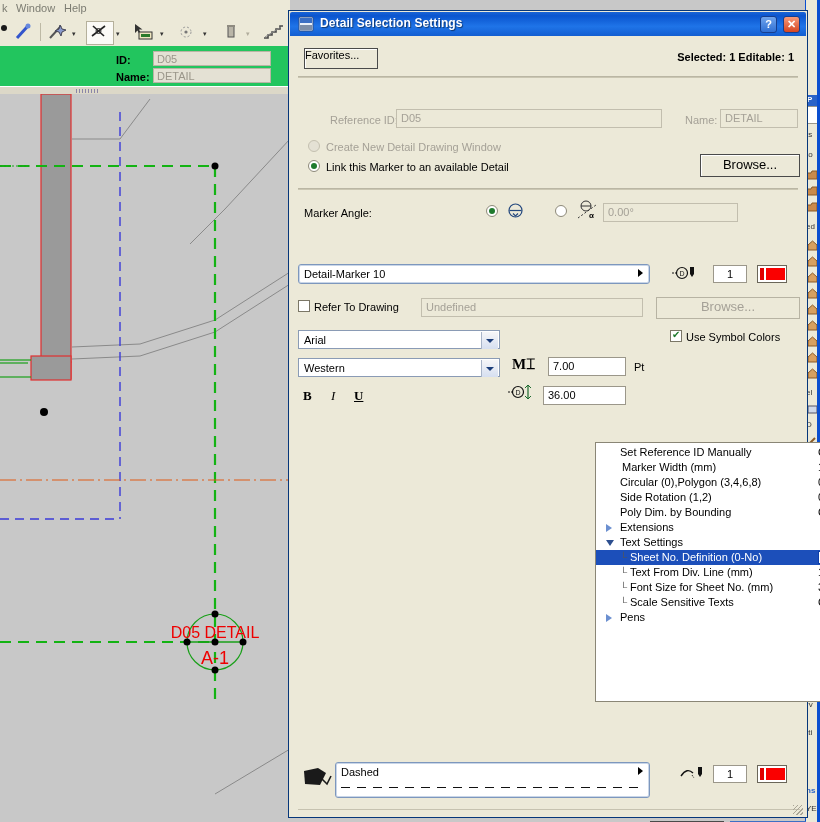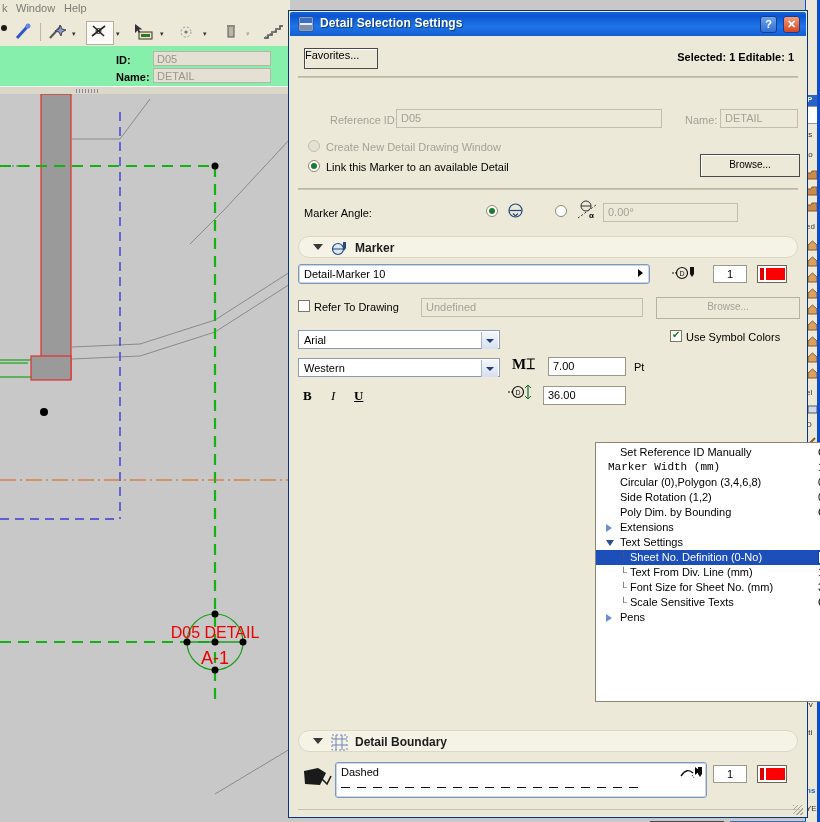--- a/index.html
+++ b/index.html
@@ -13,21 +13,21 @@
   #menubar{position:absolute;left:0;top:0;width:290px;height:18px;background:#ece9d8;
            color:#7c7c72;font-size:11px;}
   #menubar .mi{position:absolute;top:2px;}
   #toolbar{position:absolute;left:0;top:18px;width:290px;height:28px;background:#ece9d8;
            border-bottom:1px solid #d6d2c0;}
   .tb-ico{position:absolute;top:5px;width:18px;height:18px;}
   .tb-arrow{position:absolute;top:12px;width:7px;height:7px;color:#333;font-size:7px;line-height:7px;}
   .tb-sep{position:absolute;top:5px;width:1px;height:18px;background:#bdb9a5;}
   .tb-pressed{position:absolute;top:3px;width:26px;height:22px;background:#fbfaf6;
               border:1px solid #b5b09b;}
-  #infobar{position:absolute;left:0;top:46px;width:290px;height:40px;background:#86efac;}
+  #infobar{position:absolute;left:0;top:46px;width:290px;height:40px;background:#22c55e;}
   .layer-combo{position:absolute;left:-14px;top:57px;width:112px;height:20px;background:#fff;
                border:1px solid #5a80b8;border-radius:10px;}
   .layer-combo .eye{position:absolute;left:20px;top:3px;font-size:11px;}
   .layer-combo .txt{position:absolute;left:36px;top:4px;font-size:11px;color:#000;font-weight:bold;}
   .layer-combo .arw{position:absolute;right:6px;top:5px;font-size:8px;color:#000;}
   .idrow{position:absolute;font-size:11px;color:#000;font-weight:bold;}
   .idfield{position:absolute;height:15px;background:#e4e1d4;border:1px solid #b9b5a4;
            color:#9a968a;font-size:11px;padding:1px 3px;box-sizing:border-box;}
   #hdiv{position:absolute;left:0;top:86px;width:290px;height:8px;background:#dcd8c8;
         border-top:1px solid #fff;border-bottom:1px solid #9b978a;}
@@ -88,21 +88,21 @@
       box-sizing:border-box;font-size:11px;color:#000;padding:2px 4px;}
   .tf.dis{background:#ece9d8;border:1px solid #c2beae;color:#a5a197;}
   .radio{position:absolute;width:12px;height:12px;border-radius:50%;background:#fff;
          border:1px solid #8d8979;box-sizing:border-box;}
   .radio.on::after{content:"";position:absolute;left:2px;top:2px;width:6px;height:6px;
          border-radius:50%;background:#1f7a2e;}
   .radio.dis{background:#e4e1d4;border-color:#c4c0b0;}
   .chk{position:absolute;width:12px;height:12px;background:#fff;border:1px solid #7b7767;
        box-sizing:border-box;}
   .chk.on::after{content:"✔";position:absolute;left:1px;top:-2px;font-size:10px;color:#1f7a2e;}
-  .btn{position:absolute;background:#ece9d8;border:1px solid #4a4a4a;font-size:10px;color:#000;
+  .btn{position:absolute;background:#ece9d8;border:1px solid #4a4a4a;font-size:13px;color:#000;
        box-shadow:inset 1px 1px 0 #fff;text-align:center;cursor:default;}
   .btn.dis{color:#a5a197;border-color:#b7b3a3;box-shadow:none;background:#ece9d8;}
   .btn.def{border:2px solid #3c6fc4;}
 
   .combo{position:absolute;background:#fff;border:1px solid #8a9bb5;box-sizing:border-box;
          font-size:11px;color:#000;}
   .combo .ctxt{position:absolute;left:5px;top:3px;}
   .combo .carw{position:absolute;right:6px;top:4px;width:0;height:0;
      border-top:4px solid transparent;border-bottom:4px solid transparent;border-left:5px solid #000;}
   .combo.round{border:1px solid #7d97bd;border-radius:3px;box-shadow:0 0 0 1px #c9d6e8 inset;}
@@ -419,32 +419,20 @@
     <span style="position:absolute;left:286px;top:164px">
       <svg width="22" height="20">
           <circle cx="10" cy="6" r="5" fill="none" stroke="#333" stroke-width="1"></circle>
       <line x1="5" y1="6" x2="15" y2="6" stroke="#333"></line>
       <line x1="2" y1="18" x2="20" y2="5" stroke="#333" stroke-dasharray="2 2"></line>
       <text x="13" y="18" font-size="8" font-weight="bold" fill="#000">α</text>
         </svg>
     </span>
     <span class="tf dis" style="left:313px;top:167px;width:135px">0.00°</span>
 
-    <div class="section-head" style="left:8px;top:200px;width:500px">
-      <span class="tri"></span>
-      <span class="shicon">
-        <svg width="17" height="17">
-            <circle cx="7" cy="9" r="5.5" fill="#dce8f5" stroke="#24487e" stroke-width="1.2"></circle>
-        <line x1="1.5" y1="9" x2="12.5" y2="9" stroke="#24487e"></line>
-        <rect x="12" y="2" width="3" height="6" fill="#2b4a7a"></rect>
-            <path d="M12 8 l1.5 2.5 L15 8z" fill="#2b4a7a"></path>
-          </svg>
-      </span>
-      <span class="shlabel">Marker</span>
-    </div>
 
     <div class="combo round" style="left:8px;top:228px;width:352px;height:20px">
       <span class="ctxt">Detail-Marker 10</span>
       <span class="carw"></span>
     </div>
     <span style="position:absolute;left:382px;top:229px">
       <svg width="26" height="17">
           <line x1="0" y1="8" x2="4" y2="8" stroke="#111" stroke-dasharray="2 1"></line>
       <circle cx="10" cy="8" r="5.5" fill="none" stroke="#111" stroke-width="1.2"></circle>
       <text x="10" y="11" font-size="7" text-anchor="middle" fill="#111">D</text>
@@ -493,21 +481,21 @@
     </span>
     <span class="tf" style="left:253px;top:350px;width:83px">36.00</span>
 
     <div id="paramlist">
       <div id="plist-rows" style="position:absolute;left:0;top:2px;width:346px">
           <div class="prow bold">
             <span class="pname" style="left: 24px;">Set Reference ID Manually</span>
             <span class="pval">Off</span>
           </div>
           <div class="prow">
-            <span class="pname" style="left: 12px; font-family: Liberation Mono, monospace;">Marker Width (mm)</span>
+            <span class="pname" style="left: 26px;">Marker Width (mm)</span>
             <span class="pval">12.00</span>
           </div>
           <div class="prow">
             <span class="pname" style="left: 24px;">Circular (0),Polygon (3,4,6,8)</span>
             <span class="pval">0</span>
           </div>
           <div class="prow">
             <span class="pname" style="left: 24px;">Side Rotation (1,2)</span>
             <span class="pval">0</span>
           </div>
@@ -544,41 +532,28 @@
             <span class="pval">On</span>
           </div>
           <div class="prow bold">
             <span class="ptri right" style="left: 10px; top: 4px;"></span>
             <span class="pname" style="left: 24px;">Pens</span>
           </div>
         </div>
     </div>
 
 
-    <div class="section-head" style="left:8px;top:694px;width:500px">
-      <span class="tri"></span>
-      <span class="shicon">
-        <svg width="17" height="17">
-            <rect x="1" y="1" width="15" height="15" fill="none" stroke="#6e87b5" stroke-dasharray="2 2"></rect>
-        <line x1="5" y1="1" x2="5" y2="16" stroke="#6e87b5"></line>
-            <line x1="11" y1="1" x2="11" y2="16" stroke="#6e87b5"></line>
-        <line x1="1" y1="5" x2="16" y2="5" stroke="#6e87b5"></line>
-            <line x1="1" y1="11" x2="16" y2="11" stroke="#6e87b5"></line>
-          </svg>
-      </span>
-      <span class="shlabel">Detail Boundary</span>
-    </div>
 
     <span style="position:absolute;left:12px;top:729px">
       <svg width="30" height="26">
           <path d="M2 6 L16 3 L24 8 L18 20 L3 19z" fill="#1a1a1a"></path>
       <path d="M20 14 l5 5 4 -8" fill="none" stroke="#1a1a1a" stroke-width="1.6"></path>
         </svg>
     </span>
-    <div class="combo round" style="left:45px;top:726px;width:372px;height:36px">
+    <div class="combo round" style="left:45px;top:726px;width:315px;height:36px">
       <span class="ctxt">Dashed</span>
       <span class="carw"></span>
       <span style="position:absolute;left:5px;top:24px;width:300px;height:1px;
         background:repeating-linear-gradient(90deg,#111 0 9px,transparent 9px 16px)"></span>
     </div>
     <span style="position:absolute;left:390px;top:729px">
       <svg width="26" height="17">
           <path d="M1 11 q6 -9 12 -3" fill="none" stroke="#111" stroke-width="1.4"></path>
       <line x1="12" y1="10" x2="14" y2="13" stroke="#111" stroke-dasharray="1 1"></line>
       <rect x="18" y="2" width="4" height="7" fill="#111"></rect>

